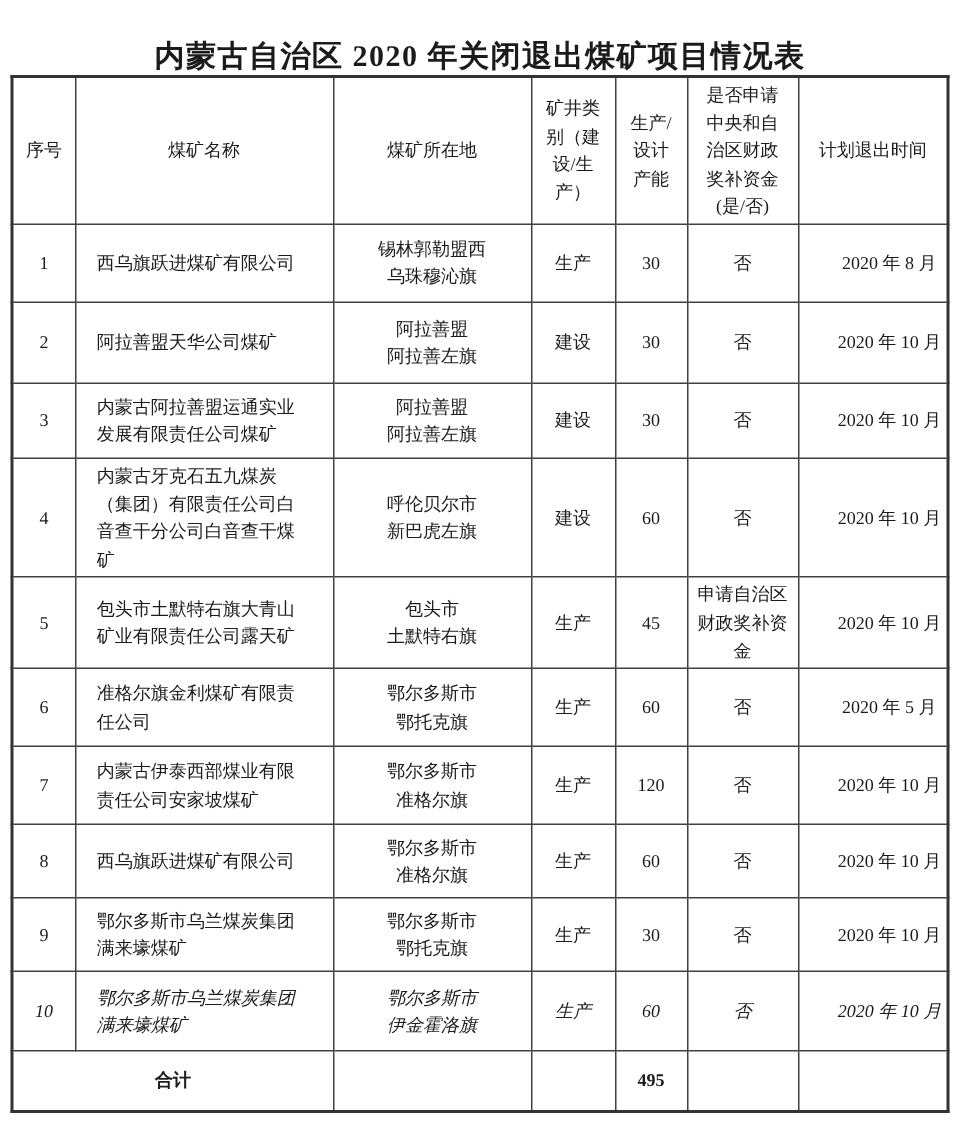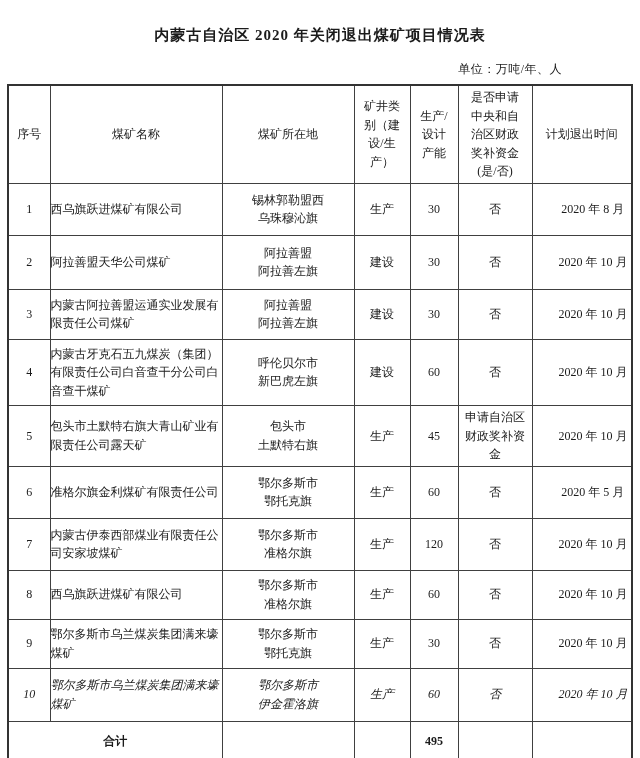--- a/index.html
+++ b/index.html
@@ -8,21 +8,21 @@
     background: #ffffff;
     font-family: "Liberation Serif", "DejaVu Serif", serif;
     color: #1b1b1b;
   }
   body { height: 758px; overflow: hidden; }
 
   .page { padding-top: 26px; }
 
   .doc-title {
     text-align: center;
-    font-size: 15px;
+    font-size: 20px;
     font-weight: bold;
     letter-spacing: 1px;
     line-height: 1.2;
   }
 
   .unit-note {
     text-align: right;
     font-size: 12px;
     margin: 17px 78px 6px 0;
     letter-spacing: 0.5px;
@@ -45,21 +45,21 @@
   }
   .main-table thead tr { height: 92px; }
   .main-table th {
     font-weight: normal;
     padding: 2px 7px;
   }
   .main-table th.h-name, .main-table th.h-loc, .main-table th.h-date { padding: 2px 4px; }
 
   td.c-name {
     text-align: left;
-    padding: 2px 0;
+    padding: 2px 14px;
     word-break: break-all;
   }
   td.c-date { white-space: nowrap; padding-left: 26px; }
   .loc-line { display: block; }
 
   tr.r1  { height: 52px; }
   tr.r2  { height: 54px; }
   tr.r3  { height: 50px; }
   tr.r4  { height: 66px; }
   tr.r5  { height: 60px; }
@@ -69,21 +69,20 @@
   tr.r9  { height: 49px; }
   tr.r10 { height: 53px; font-style: italic; }
   tr.total-row { height: 40px; }
   tr.total-row td { font-weight: bold; }
 </style>
 </head>
 <body>
 
 <div class="page">
   <h1 class="doc-title">内蒙古自治区 2020 年关闭退出煤矿项目情况表</h1>
-  <div class="unit-note">单位：万吨/年、人</div>
 
   <table class="main-table">
     <colgroup>
       <col style="width:42px">
         <col style="width:172px">
         <col style="width:132px">
       <col style="width:56px">
         <col style="width:48px">
         <col style="width:74px">
         <col style="width:100px">

